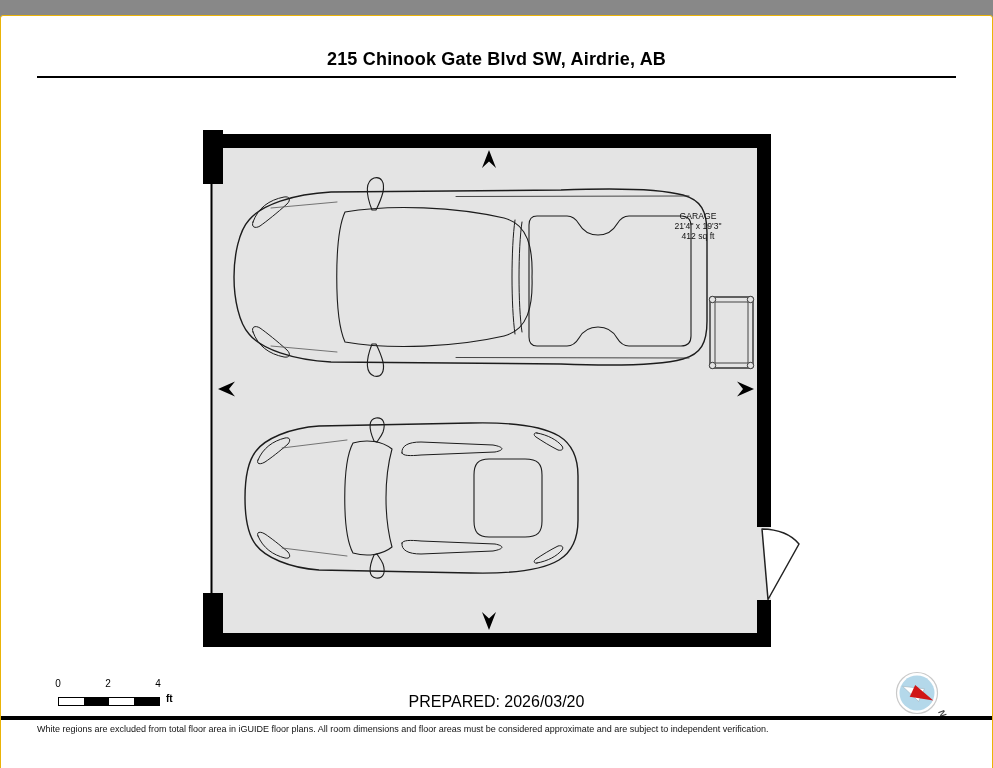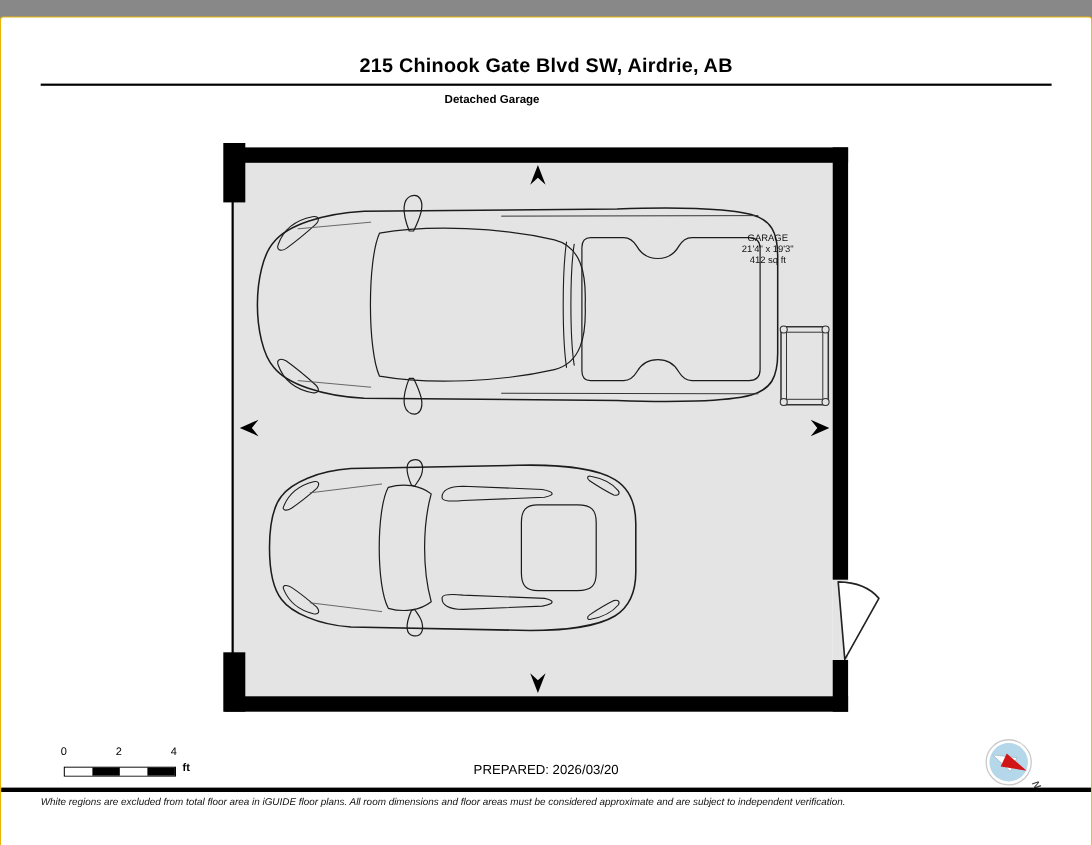--- a/index.html
+++ b/index.html
@@ -22,37 +22,36 @@
   .plan{position:absolute;left:195px;top:108px;}
   .plan text{font-family:"Liberation Sans", sans-serif;}
   
   .scalebar{position:absolute;left:55px;top:662px;width:140px;height:32px;font-size:10px;}
   .scalebar .tick{position:absolute;top:0;transform:translateX(-50%);}
   .scalebar .bar{position:absolute;top:19px;left:2px;width:100px;height:7px;border:1px solid #000;display:flex;box-sizing:content-box;}
   .scalebar .seg{flex:1;}
   .seg.w{background:#fff;} .seg.b{background:#000;}
   .scalebar .unit{position:absolute;left:110px;top:15px;font-weight:bold;}
   
-  .prepared{position:absolute;top:677px;left:0;right:0;text-align:center;font-size:12px;}
+  .prepared{position:absolute;top:677px;left:0;right:0;text-align:center;font-size:16px;}
   
   .compass{position:absolute;left:894px;top:654px;}
   
   .footbar{position:absolute;top:700px;left:0;width:100%;height:4px;background:#000;}
-  .disclaimer{position:absolute;top:708px;left:36px;right:16px;font-size:9px;color:#111;font-style:italic;}
+  .disclaimer{position:absolute;top:708px;left:36px;right:16px;font-size:9px;color:#111;}
 </style>
 </head>
 <body>
 
 <div class="page">
 
   <h1 class="title">215 Chinook Gate Blvd SW, Airdrie, AB</h1>
   <div class="rule"></div>
 
   <div class="arearow">
-    <div class="floorlabel">Detached Garage</div>
     <div class="areas">
     </div>
   </div>
 
   <svg class="plan" width="620" height="535" viewBox="195 108 620 535">
 
     <rect x="210" y="126" width="546" height="492" fill="#e4e4e4"></rect>
     <rect x="756" y="510" width="14" height="76" fill="#e4e4e4"></rect>
 
     <g fill="#000">

